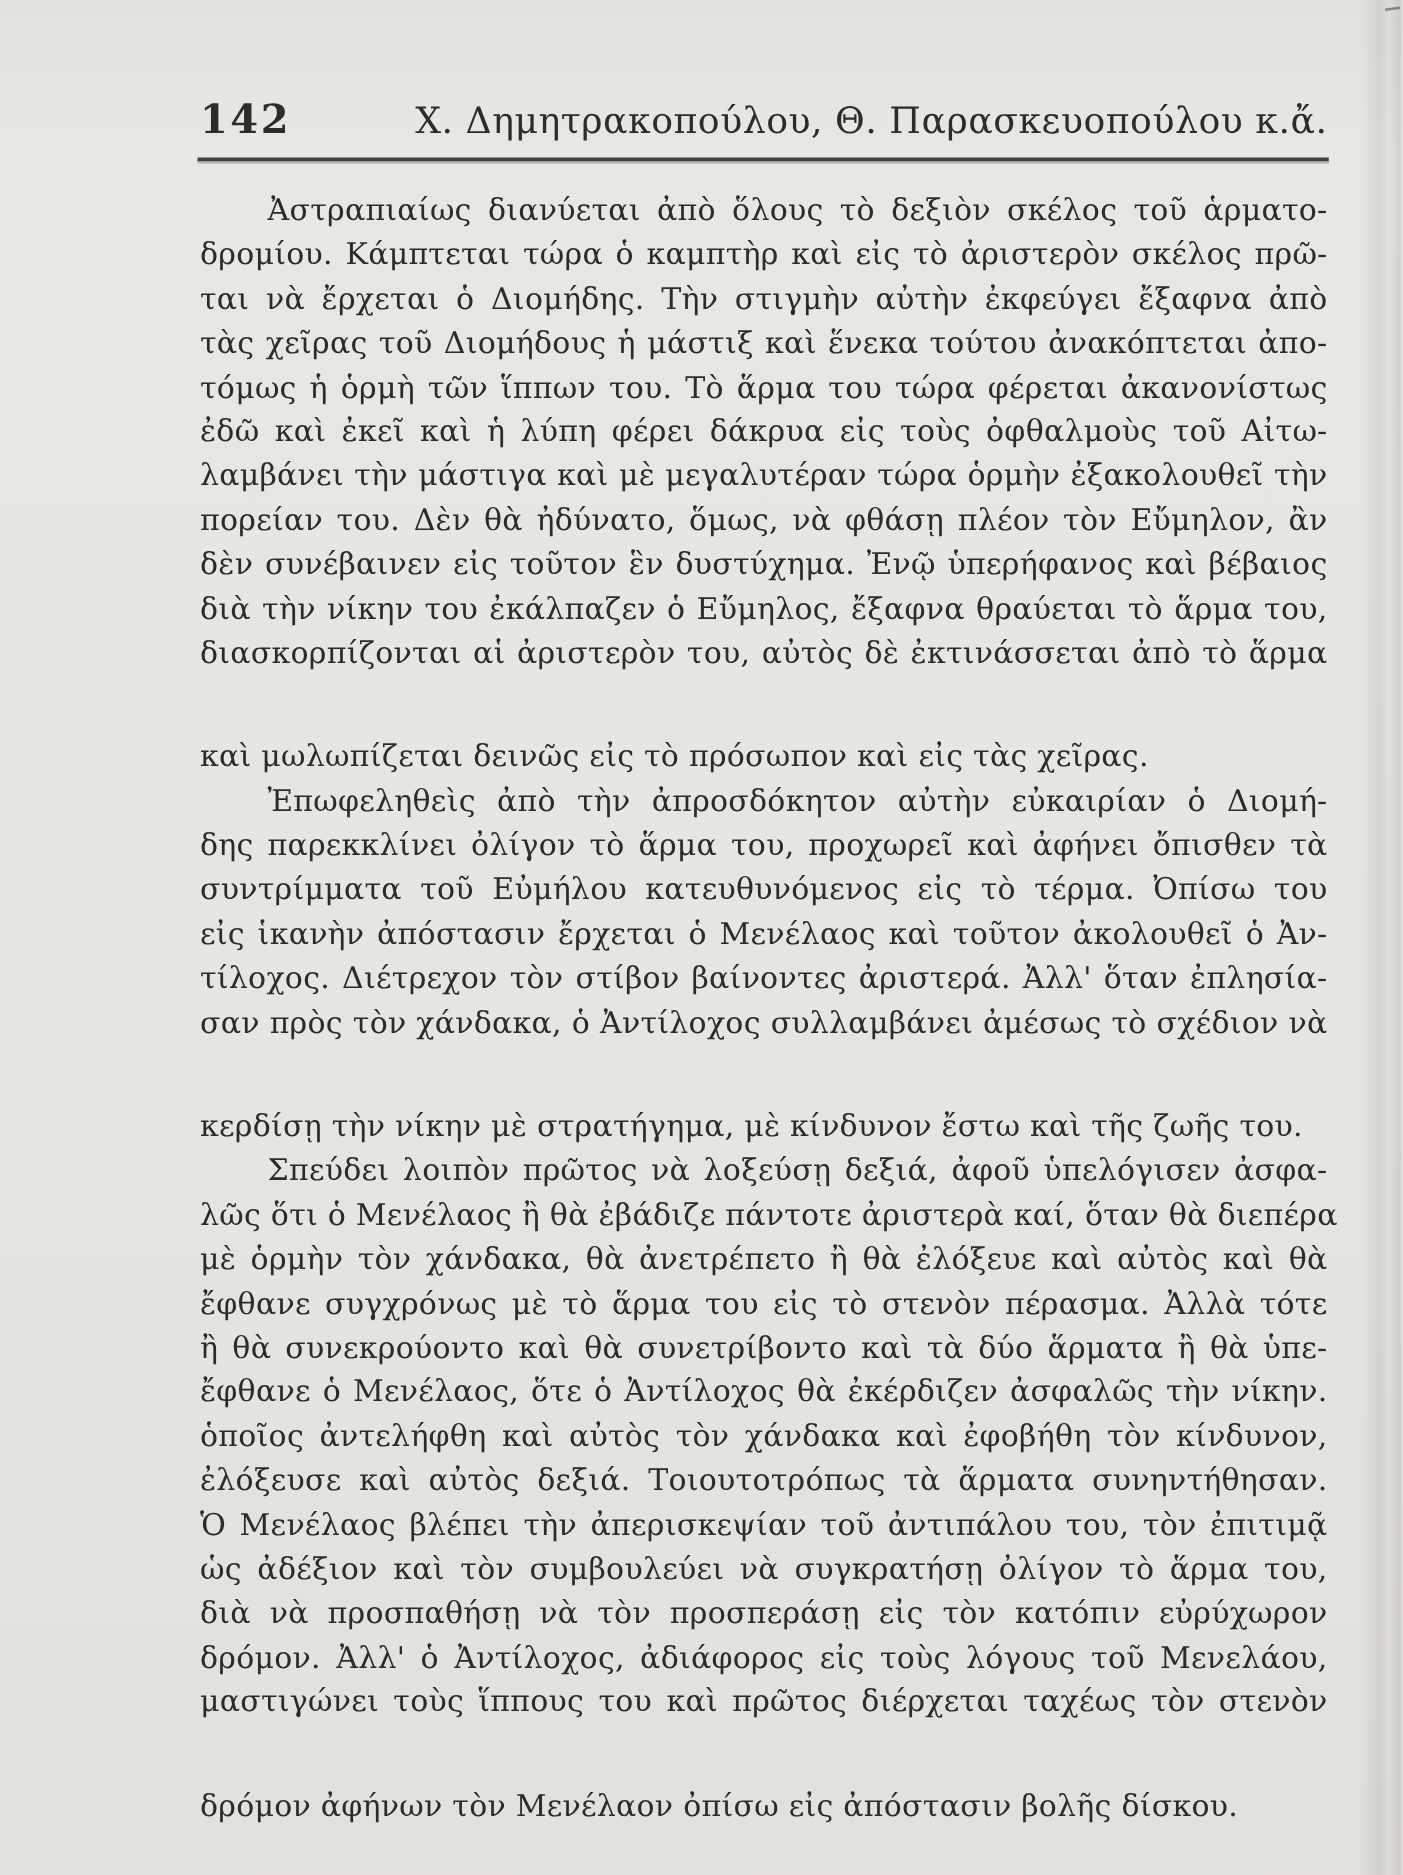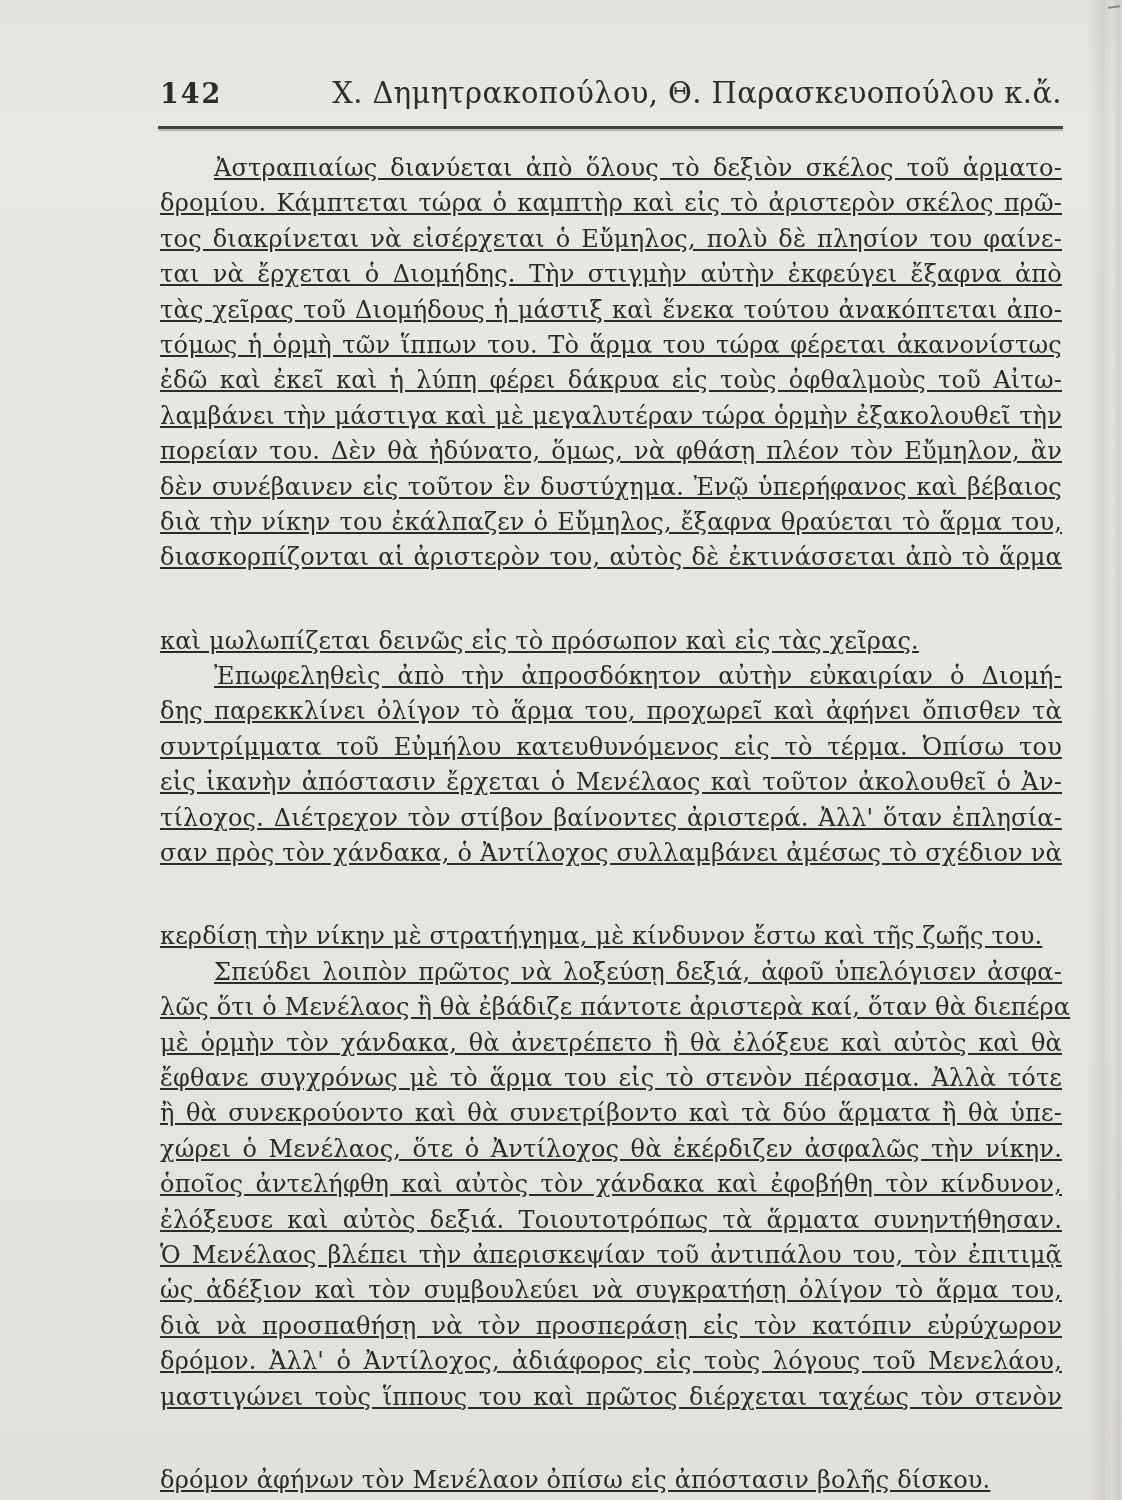--- a/index.html
+++ b/index.html
@@ -28,59 +28,58 @@
   .scan-artifact {
     position: absolute; top: 6px; right: 2px; width: 12px; height: 2px;
     background: rgba(70,68,60,0.55); transform: rotate(-8deg);
   }
   .header {
     position: absolute; top: 76px; left: 160px; width: 902px;
     display: flex; justify-content: space-between; align-items: baseline;
     color: #2e2c26;
   }
   .page-number {
-    font-size: 27px; letter-spacing: 2px; font-weight: bold;
+    font-size: 32px; letter-spacing: 2px; font-weight: bold;
   }
   .running-header {
     font-size: 29px; letter-spacing: 0.4px;
   }
   .header-rule {
     position: absolute; top: 126px; left: 158px; width: 905px; height: 3px;
     background: #45433b;
     box-shadow: 0 2px 0 rgba(69,67,59,0.28);
   }
   .text-block {
     position: absolute; top: 151px; left: 160px; width: 902px;
     font-size: 24px; color: #2d2b25; letter-spacing: 0.2px;
   }
   .text-line {
     height: 35.4px; line-height: 35.4px;
     text-align: justify; text-align-last: justify;
-    white-space: nowrap; overflow: visible; text-decoration: underline;
+    white-space: nowrap; overflow: visible;
   }
   .text-line.first { text-indent: 54px; }
   .text-line.last { text-align-last: left; white-space: normal; margin-top: 48px; }
 </style>
 </head>
 <body>
 
 <div class="paper-tint"></div>
 
 <div class="header">
   <span class="page-number">142</span>
   <span class="running-header">Χ. Δημητρακοπούλου, Θ. Παρασκευοπούλου κ.ἄ.</span>
 </div>
 
 <div class="header-rule"></div>
 
 <div class="text-block">
   <div>
       <div class="text-line first">Ἀστραπιαίως διανύεται ἀπὸ ὅλους τὸ δεξιὸν σκέλος τοῦ ἁρματο-</div>
       <div class="text-line">δρομίου. Κάμπτεται τώρα ὁ καμπτὴρ καὶ εἰς τὸ ἀριστερὸν σκέλος πρῶ-</div>
-      <div class="text-line">τος διακρίνεται νὰ εἰσέρχεται ὁ Εὔμηλος, πολὺ δὲ πλησίον του φαίνε-</div>
       <div class="text-line">ται νὰ ἔρχεται ὁ Διομήδης. Τὴν στιγμὴν αὐτὴν ἐκφεύγει ἔξαφνα ἀπὸ</div>
       <div class="text-line">τὰς χεῖρας τοῦ Διομήδους ἡ μάστιξ καὶ ἕνεκα τούτου ἀνακόπτεται ἀπο-</div>
       <div class="text-line">τόμως ἡ ὁρμὴ τῶν ἵππων του. Τὸ ἅρμα του τώρα φέρεται ἀκανονίστως</div>
       <div class="text-line">ἐδῶ καὶ ἐκεῖ καὶ ἡ λύπη φέρει δάκρυα εἰς τοὺς ὀφθαλμοὺς τοῦ Αἰτω-</div>
       <div class="text-line">λαμβάνει τὴν μάστιγα καὶ μὲ μεγαλυτέραν τώρα ὁρμὴν ἐξακολουθεῖ τὴν</div>
       <div class="text-line">πορείαν του. Δὲν θὰ ἠδύνατο, ὅμως, νὰ φθάσῃ πλέον τὸν Εὔμηλον, ἂν</div>
       <div class="text-line">δὲν συνέβαινεν εἰς τοῦτον ἓν δυστύχημα. Ἐνῷ ὑπερήφανος καὶ βέβαιος</div>
       <div class="text-line">διὰ τὴν νίκην του ἐκάλπαζεν ὁ Εὔμηλος, ἔξαφνα θραύεται τὸ ἅρμα του,</div>
       <div class="text-line">διασκορπίζονται αἱ ἀριστερὸν του, αὐτὸς δὲ ἐκτινάσσεται ἀπὸ τὸ ἅρμα</div>
       <div class="text-line last">καὶ μωλωπίζεται δεινῶς εἰς τὸ πρόσωπον καὶ εἰς τὰς χεῖρας.</div>
@@ -93,21 +92,21 @@
       <div class="text-line">τίλοχος. Διέτρεχον τὸν στίβον βαίνοντες ἀριστερά. Ἀλλ' ὅταν ἐπλησία-</div>
       <div class="text-line">σαν πρὸς τὸν χάνδακα, ὁ Ἀντίλοχος συλλαμβάνει ἀμέσως τὸ σχέδιον νὰ</div>
       <div class="text-line last">κερδίσῃ τὴν νίκην μὲ στρατήγημα, μὲ κίνδυνον ἔστω καὶ τῆς ζωῆς του.</div>
     </div>
   <div>
       <div class="text-line first">Σπεύδει λοιπὸν πρῶτος νὰ λοξεύσῃ δεξιά, ἀφοῦ ὑπελόγισεν ἀσφα-</div>
       <div class="text-line">λῶς ὅτι ὁ Μενέλαος ἢ θὰ ἐβάδιζε πάντοτε ἀριστερὰ καί, ὅταν θὰ διεπέρα</div>
       <div class="text-line">μὲ ὁρμὴν τὸν χάνδακα, θὰ ἀνετρέπετο ἢ θὰ ἐλόξευε καὶ αὐτὸς καὶ θὰ</div>
       <div class="text-line">ἔφθανε συγχρόνως μὲ τὸ ἅρμα του εἰς τὸ στενὸν πέρασμα. Ἀλλὰ τότε</div>
       <div class="text-line">ἢ θὰ συνεκρούοντο καὶ θὰ συνετρίβοντο καὶ τὰ δύο ἅρματα ἢ θὰ ὑπε-</div>
-      <div class="text-line">χώρει ὁ Μενέλαος, ὅτε ὁ Ἀντίλοχος θὰ ἐκέρδιζεν ἀσφαλῶς τὴν νίκην.</div>
+      <div class="text-line">ἔφθανε ὁ Μενέλαος, ὅτε ὁ Ἀντίλοχος θὰ ἐκέρδιζεν ἀσφαλῶς τὴν νίκην.</div>
       <div class="text-line">ὁποῖος ἀντελήφθη καὶ αὐτὸς τὸν χάνδακα καὶ ἐφοβήθη τὸν κίνδυνον,</div>
       <div class="text-line">ἐλόξευσε καὶ αὐτὸς δεξιά. Τοιουτοτρόπως τὰ ἅρματα συνηντήθησαν.</div>
       <div class="text-line">Ὁ Μενέλαος βλέπει τὴν ἀπερισκεψίαν τοῦ ἀντιπάλου του, τὸν ἐπιτιμᾷ</div>
       <div class="text-line">ὡς ἀδέξιον καὶ τὸν συμβουλεύει νὰ συγκρατήσῃ ὀλίγον τὸ ἅρμα του,</div>
       <div class="text-line">διὰ νὰ προσπαθήσῃ νὰ τὸν προσπεράσῃ εἰς τὸν κατόπιν εὐρύχωρον</div>
       <div class="text-line">δρόμον. Ἀλλ' ὁ Ἀντίλοχος, ἀδιάφορος εἰς τοὺς λόγους τοῦ Μενελάου,</div>
       <div class="text-line">μαστιγώνει τοὺς ἵππους του καὶ πρῶτος διέρχεται ταχέως τὸν στενὸν</div>
       <div class="text-line last">δρόμον ἀφήνων τὸν Μενέλαον ὀπίσω εἰς ἀπόστασιν βολῆς δίσκου.</div>
     </div>
 </div>

